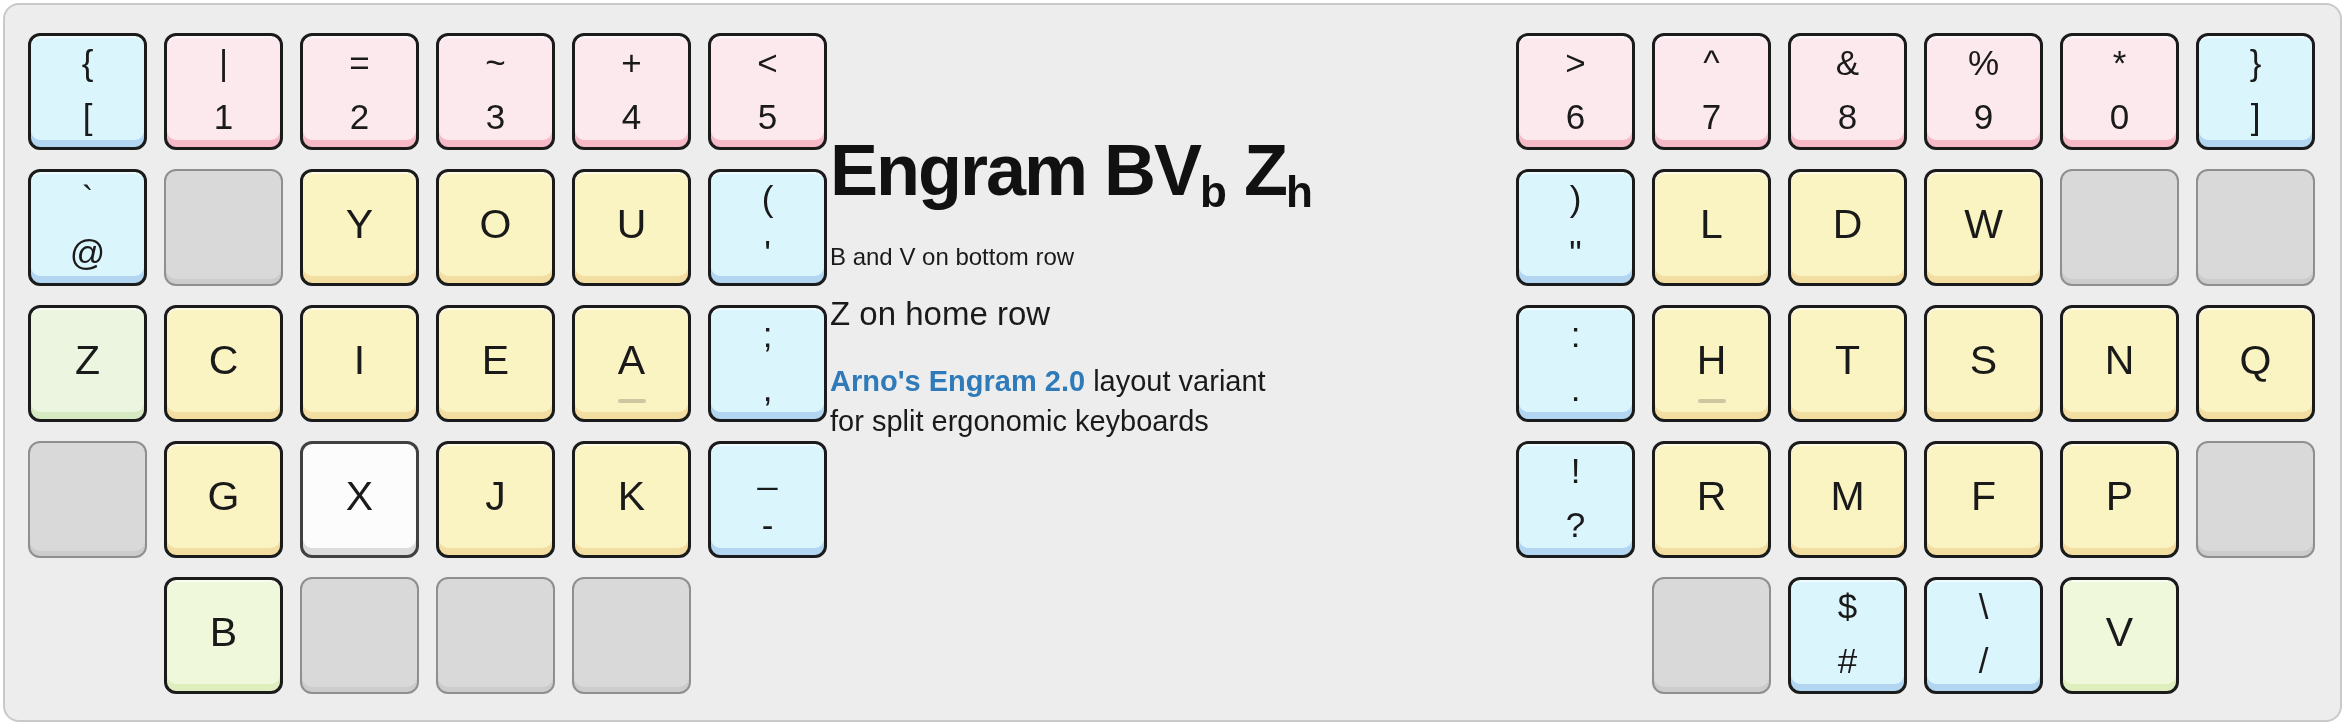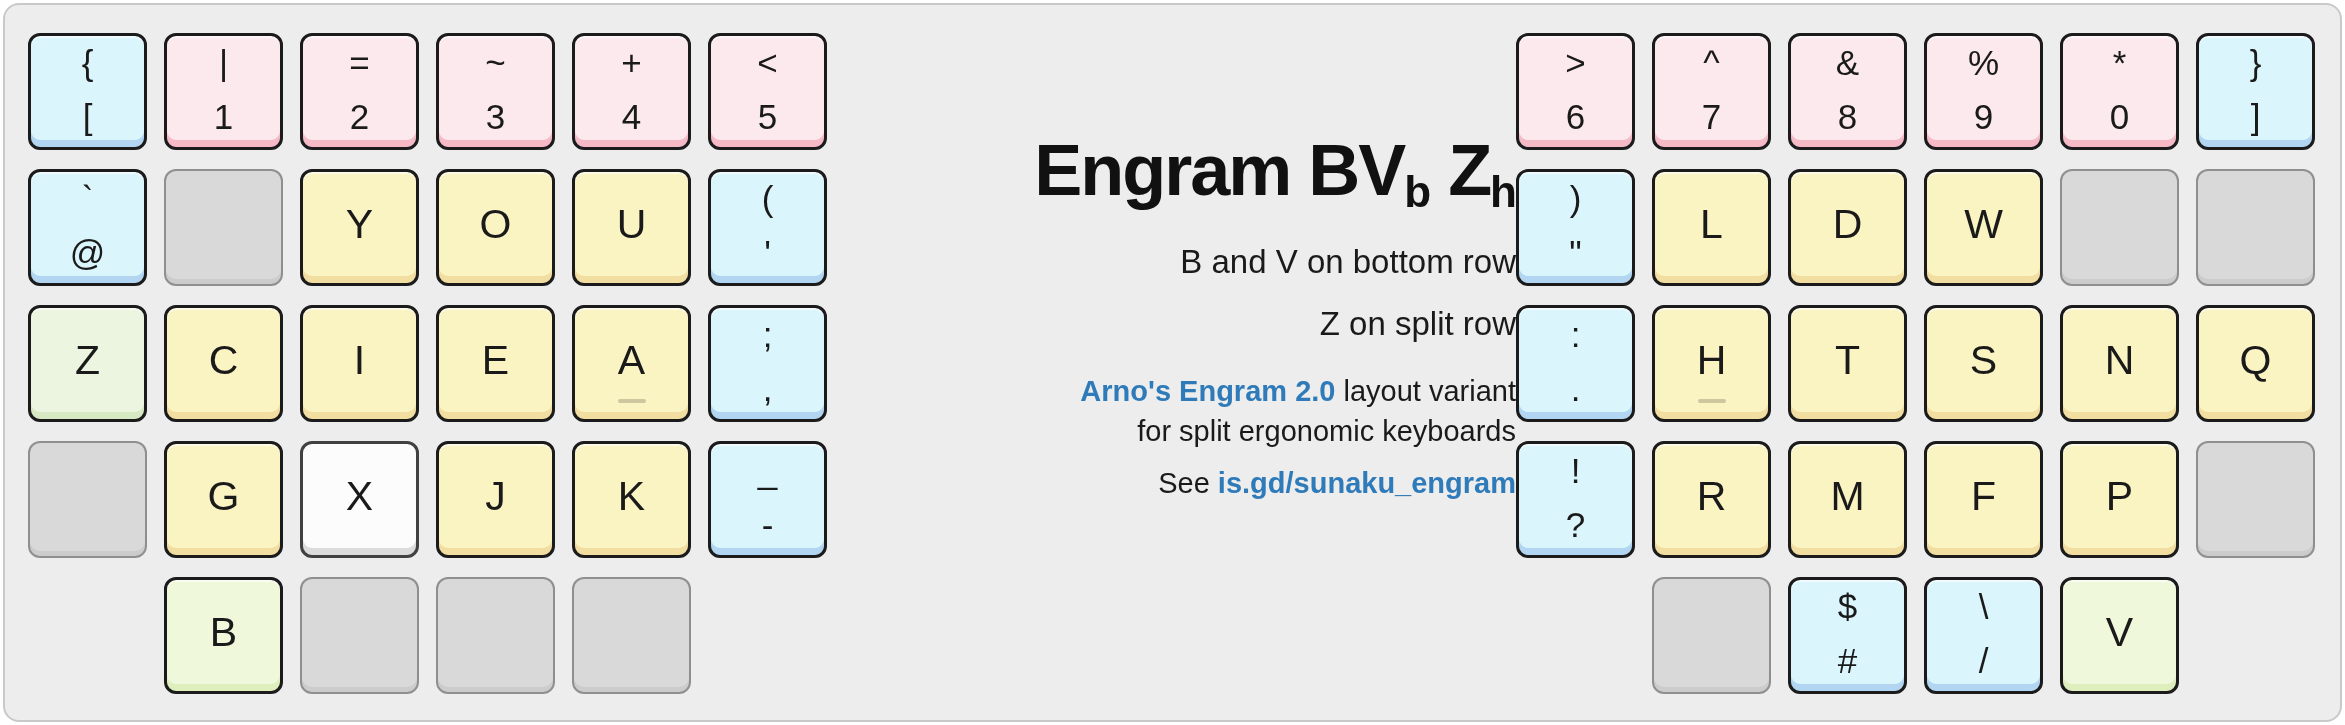--- a/index.html
+++ b/index.html
@@ -43,28 +43,28 @@
   .base{
     position:absolute;bottom:13px;left:0;right:0;text-align:center;
     font-size:35px;line-height:1;
   }
   .home-marker{
     position:absolute;bottom:16px;left:50%;transform:translateX(-50%);
     width:28px;height:4px;border-radius:2px;background:rgba(0,0,0,0.18);
   }
   .center{
     position:absolute;left:830px;width:686px;top:0;height:100%;
-    text-align:right;
+    text-align:left;
   }
   .title{
     margin-top:133px;font-size:72px;font-weight:bold;letter-spacing:-2px;
     line-height:1.05;color:#111;white-space:nowrap;
   }
   .title .sub{font-size:44px;position:relative;top:12px;letter-spacing:-1px;}
-  .tagline1{margin-top:34px;font-size:33px;}
+  .tagline1{margin-top:34px;font-size:24px;}
   .tagline2{margin-top:24px;font-size:33px;}
   .note1{margin-top:32px;font-size:29px;}
   .note2{margin-top:7px;font-size:29px;}
   .note3{margin-top:19px;font-size:29px;}
   .link{color:var(--link,#2f7bb9);font-weight:bold;cursor:pointer;}
 </style>
 </head>
 <body>
 
 <div class="panel"></div>
@@ -155,24 +155,23 @@
     </div>
     <div class="key key--gray"></div>
     <div class="key key--gray"></div>
     <div class="key key--gray"></div>
     <div class="spacer"></div>
   </div>
 
 <div class="center">
   <div class="title" id="title"><span class="">Engram BV</span><span class="sub">b</span><span class=""> Z</span><span class="sub">h</span></div>
   <div class="tagline1">B and V on bottom row</div>
-  <div class="tagline2">Z on split row</div>
+  <div class="tagline2">Z on home row</div>
   <div class="note1" id="note1"><span class="link">Arno's Engram 2.0</span><span class=""> layout variant</span></div>
   <div class="note2" id="note2"><span class="">for split ergonomic keyboards</span></div>
-  <div class="note3" id="note3"><span class="">See </span><span class="link">is.gd/sunaku_engram</span></div>
 </div>
 
 <div class="kb kb-right" id="kb-right">
     <div class="key key--pink">
       <span class="shift">&gt;</span>
       <span class="base">6</span>
     </div>
     <div class="key key--pink">
       <span class="shift">^</span>
       <span class="base">7</span>

